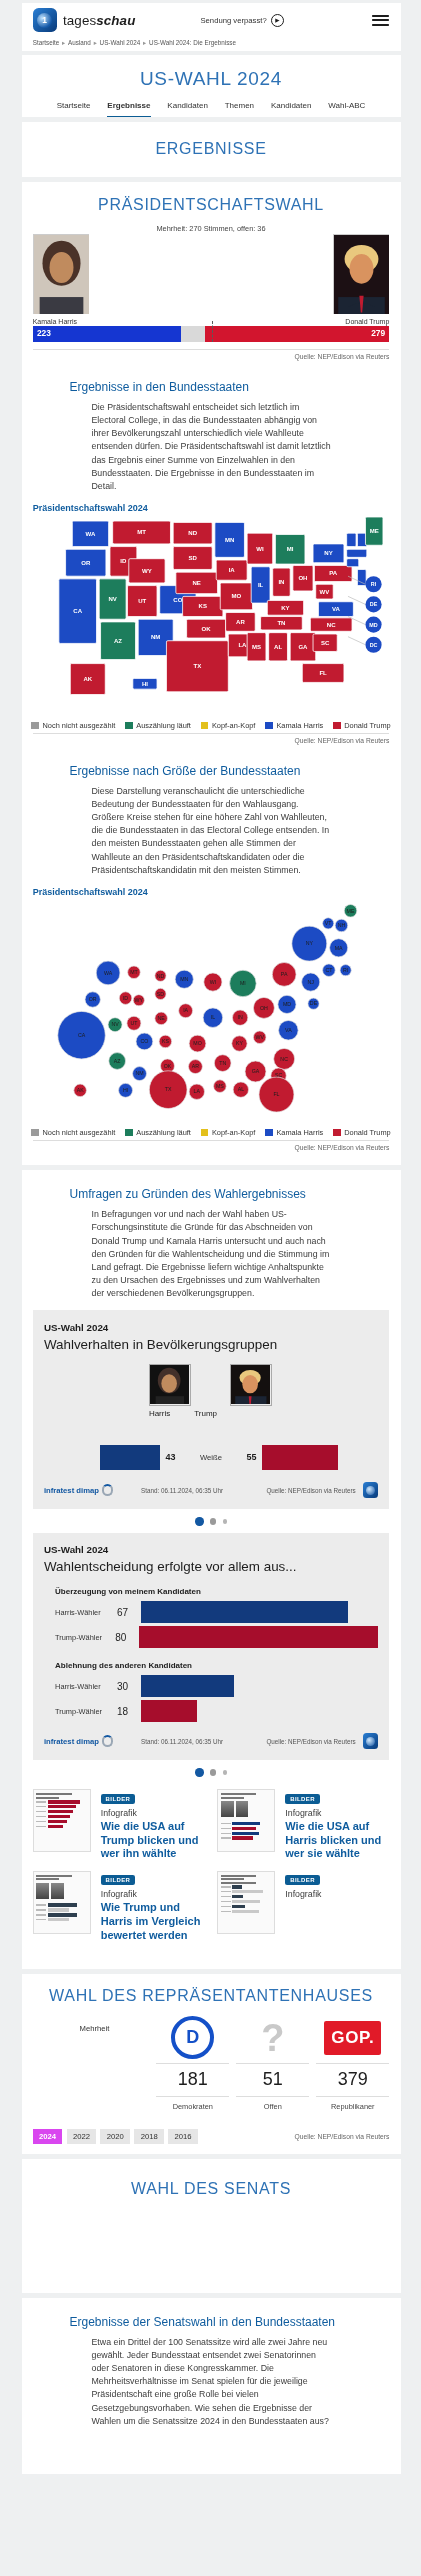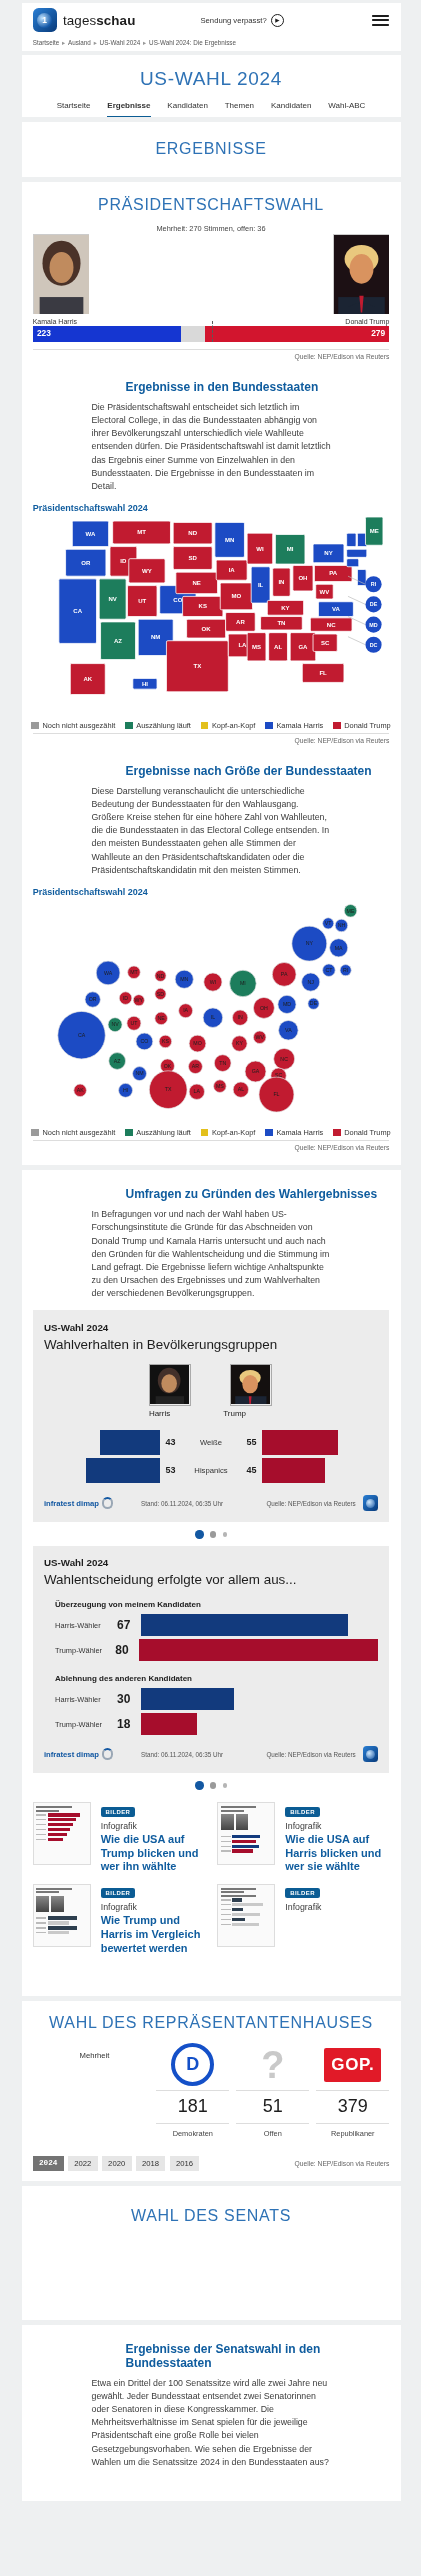--- a/index.html
+++ b/index.html
@@ -4,36 +4,36 @@
 <style>
   html,body{margin:0;padding:0;background:#eef0f1;font-family:"Liberation Sans",sans-serif;color:#333;}
   .page{width:422px;margin:0 auto;background:#eef0f1;padding-top:2.8px;}
   .card{width:379px;margin:0 auto 4.9px;background:#fff;box-sizing:border-box;}
   
   .hdr{padding:5.6px 11.2px 4.2px;}
   .hdr-top{display:flex;align-items:center;}
   .logo-box{width:24px;height:24px;border-radius:5.6px;background:linear-gradient(135deg,#2a7fd4,#083a7a);display:flex;align-items:center;justify-content:center;}
   .logo-glyph{width:15.5px;height:15.5px;border-radius:50%;background:radial-gradient(circle at 35% 35%,#bfe3ff,#1559a8 70%);color:#fff;font-size:8.4px;font-weight:bold;display:flex;align-items:center;justify-content:center;}
   .logo-text{font-size:13.4px;color:#1d1d1d;margin-left:6.3px;letter-spacing:0.1px;}
-  .logo-text b{font-weight:bold;}
+  .logo-text b{font-weight:bold;font-style:italic;}
   .sendung{margin-left:65px;font-size:7.7px;color:#333;display:flex;align-items:center;gap:4.2px;}
   .play-circ{width:11.2px;height:11.2px;border-radius:50%;border:1.1px solid #1d1d1d;display:flex;align-items:center;justify-content:center;font-size:5.6px;color:#1d1d1d;}
   .burger{margin-left:auto;width:17px;}
   .burger span{display:block;height:1.8px;background:#1d1d1d;margin:2.8px 0;border-radius:0.7px;}
   .crumbs{margin-top:7px;font-size:6.3px;color:#555;}
   .crumbs span.sep{color:#999;margin:0 2.8px;}
   
   .title-card{padding:8.4px 0 0;}
   .page-title{text-align:center;color:#2e72b5;font-size:19px;font-weight:400;letter-spacing:0.7px;margin:4.2px 0 7px;}
   .tabs{display:flex;justify-content:center;gap:15.5px;font-size:8px;color:#333;padding-bottom:0;}
   .tab{padding:4.2px 0.7px 5.6px;cursor:pointer;}
   .tab.active{font-weight:bold;border-bottom:1.8px solid #0b5c94;}
   .sec-title{text-align:center;color:#2e72b5;font-size:16px;font-weight:400;letter-spacing:0.7px;margin:0 0 8.4px;}
   .lead,.para{font-size:8.8px;line-height:1.5;color:#3c3c3c;margin:0 0 9.8px 70px;width:242px;}
-  .subhead{color:#0f5c9e;font-size:12px;font-weight:bold;margin:18px 0 7px 104px;}
+  .subhead{color:#0f5c9e;font-size:12px;font-weight:normal;margin:18px 0 7px 48px;}
   .map-kicker{color:#0f5c9e;font-size:9px;font-weight:bold;margin:7px 0 4.2px 11.2px;}
   svg text{font-family:"Liberation Sans",sans-serif;}
   
   .pres-head{position:relative;height:94px;margin:2.8px 11.2px 0;}
   .pres-note{text-align:center;font-size:7.4px;color:#444;padding-top:1.4px;}
   .photo{position:absolute;top:11.2px;width:56px;height:80px;border:0.7px solid #ccc;box-sizing:border-box;}
   .photo.left{left:0;} .photo.right{right:0;}
   .names{display:flex;justify-content:space-between;margin:1.4px 11.2px;font-size:7px;color:#333;}
   .evbar{position:relative;height:15.5px;margin:1.4px 11.2px 0;display:flex;}
   .evseg{height:100%;} 
@@ -44,42 +44,42 @@
   .legend{display:flex;justify-content:center;gap:9.8px;font-size:7.4px;color:#333;margin:7px 0 1.4px;}
   .legend .li{display:flex;align-items:center;gap:3.5px;}
   .sw{width:7.7px;height:7.7px;display:inline-block;}
   .mapwrap{margin:1.4px 11.2px 0;}
   
   .gcard{background:#ececec;margin:7px 11.2px 0;padding:11.2px;}
   .kicker{font-size:9.8px;font-weight:bold;color:#1d1d1d;}
   .gtitle{font-size:13.4px;color:#1d1d1d;margin-top:4.2px;font-weight:400;}
   .wv-photos{display:flex;gap:39px;margin:12.6px 0 2.8px 105px;}
   .wv-photo{width:40px;height:40px;border:0.7px solid #aaa;overflow:hidden;}
-  .wv-names{display:flex;margin-left:105px;gap:53px;font-size:8px;color:#222;margin-bottom:10px;}
+  .wv-names{display:flex;margin-left:105px;gap:24px;font-size:8px;color:#222;margin-bottom:25px;}
   .wv-row{display:flex;align-items:center;height:28px;}
   .wv-barL{width:119px;display:flex;justify-content:flex-end;}
   .wv-barR{width:119px;}
   .wv-num{width:21px;text-align:center;font-weight:bold;font-size:9px;color:#1d1d1d;}
   .wv-cat{width:62px;text-align:center;font-size:7.7px;color:#333;}
   .bar{height:25px;}
   .gfoot{display:flex;align-items:center;margin-top:11.2px;font-size:6.3px;color:#555;}
   .brand{color:#1358a2;font-weight:bold;font-size:7.7px;display:flex;align-items:center;gap:2.8px;}
   .brand .arc{width:7.7px;height:7.7px;border:2.1px solid #9aa7b5;border-top-color:#1358a2;border-radius:50%;display:inline-block;}
   .gfoot .mid{flex:1;text-align:center;}
   .gfoot .src{width:105px;text-align:right;}
   .appicon{width:15.5px;height:15.5px;border-radius:3.5px;background:linear-gradient(135deg,#2a7fd4,#083a7a);margin-left:7px;display:flex;align-items:center;justify-content:center;}
   .appicon i{width:9px;height:9px;border-radius:50%;background:radial-gradient(circle at 35% 35%,#cfe9ff,#0e4f9e);display:block;}
   .dots{display:flex;justify-content:center;align-items:center;gap:6.3px;margin:8.4px 0 2.8px;}
   .dot{border-radius:50%;background:#9a9a9a;}
   .dot.d1{width:8.4px;height:8.4px;background:#1358a2;} .dot.d2{width:6.3px;height:6.3px;} .dot.d3{width:4.2px;height:4.2px;background:#b5b5b5;}
   .we-group{margin-left:11.2px;margin-top:12.6px;}
   .we-glabel{font-size:8px;font-weight:bold;color:#222;margin-bottom:5.6px;}
   .we-row{display:flex;align-items:center;margin-bottom:2.8px;}
   .we-label{width:62px;font-size:7.4px;color:#333;}
-  .we-num{width:24px;font-weight:bold;font-size:12px;color:#1d1d1d;}
+  .we-num{width:24px;font-weight:normal;font-size:10px;color:#1d1d1d;}
   .we-bar{height:22px;}
   
   .tgrid{display:grid;grid-template-columns:1fr 1fr;gap:9.8px 12.6px;margin:12.6px 11.2px 0;padding-bottom:12.6px;}
   .teaser{display:flex;gap:10px;}
   .thumb{width:58px;height:63px;background:#fafafa;border:0.7px solid #ddd;flex:none;padding:2.8px;box-sizing:border-box;overflow:hidden;}
   .thumb .tl{height:2.1px;background:#777;margin-bottom:1.4px;width:70%;}
   .thumb .tl.short{width:45%;}
   .mini-row{display:flex;align-items:center;gap:1.4px;margin-top:1.4px;}
   .mini-lab{width:9.8px;height:1.4px;background:#bbb;}
   .mini-bar{height:3.5px;}
@@ -100,21 +100,21 @@
   .stat{width:73px;text-align:center;}
   .stat .ic{height:44px;display:flex;align-items:center;justify-content:center;}
   .dem-circ{width:35px;height:35px;border-radius:50%;border:4.2px solid #1450c8;display:flex;align-items:center;justify-content:center;color:#1450c8;font-weight:bold;font-size:18px;}
   .q{font-size:38px;font-weight:bold;color:#c9c9c9;line-height:1;}
   .gop{background:#e11a28;color:#fff;font-weight:bold;font-size:17px;padding:7px 7px;border-radius:2.1px;letter-spacing:0.7px;}
   .stat-num{border-top:0.7px solid #ddd;border-bottom:0.7px solid #ddd;padding:5.6px 0;font-size:18px;color:#1d1d1d;margin-top:2.8px;}
   .stat-lab{font-size:7.4px;color:#444;margin-top:5.6px;}
   .house-bottom{display:flex;align-items:center;justify-content:space-between;margin-top:18px;}
   .years{display:flex;gap:4.2px;}
   .chip{font-size:7.7px;padding:2.8px 6.3px;background:#e6e6e6;color:#333;cursor:pointer;}
-  .chip.active{background:#737373;color:#fff;font-weight:bold;font-family:Liberation Mono, monospace;}
+  .chip.active{background:#d946ef;color:#fff;font-weight:bold;}
   .house-src{font-size:6.7px;color:#666;}
   .blank-title{padding-top:21px;}
 </style>
 </head>
 <body>
 
 <div class="page">
 
   <div class="card hdr">
     <div class="hdr-top">
@@ -447,21 +447,21 @@
           <span>Kamala Harris</span>
         </div>
         <div class="li">
           <span class="sw" style="background: rgb(193, 27, 48);"></span>
           <span>Donald Trump</span>
         </div>
       </div>
     <div class="srcrow" style="margin-top:2.8px;">Quelle: NEP/Edison via Reuters</div>
   </div>
 
-  <div class="card" style="padding:17px 0 28px;">
+  <div class="card" style="padding:17px 0 14px;">
     <div class="subhead" style="margin-top:0;">Umfragen zu Gründen des Wahlergebnisses</div>
     <p class="para">In Befragungen vor und nach der Wahl haben US-Forschungsinstitute die Gründe für das Abschneiden von Donald Trump und Kamala Harris untersucht und auch nach den Gründen für die Wahlentscheidung und die Stimmung im Land gefragt. Die Ergebnisse liefern wichtige Anhaltspunkte zu den Ursachen des Ergebnisses und zum Wahlverhalten der verschiedenen Bevölkerungsgruppen.</p>
 
     <div class="gcard">
       <div class="kicker">US-Wahl 2024</div>
       <div class="gtitle">Wahlverhalten in Bevölkerungsgruppen</div>
       <div class="wv-photos">
         <div class="wv-photo">
           <svg width="39" height="39" viewBox="0 0 55 55">
               <rect width="55" height="55" fill="#111"></rect>
@@ -489,31 +489,20 @@
             <div class="wv-barL">
               <div class="bar" style="width: 60px; background: rgb(18, 58, 125);"></div>
             </div>
             <div class="wv-num">43</div>
             <div class="wv-cat">Weiße</div>
             <div class="wv-num">55</div>
             <div class="wv-barR">
               <div class="bar" style="width: 76px; background: rgb(166, 13, 44);"></div>
             </div>
           </div>
-          <div class="wv-row">
-            <div class="wv-barL">
-              <div class="bar" style="width: 74px; background: rgb(18, 58, 125);"></div>
-            </div>
-            <div class="wv-num">53</div>
-            <div class="wv-cat">Hispanics</div>
-            <div class="wv-num">45</div>
-            <div class="wv-barR">
-              <div class="bar" style="width: 63px; background: rgb(166, 13, 44);"></div>
-            </div>
-          </div>
         </div>
       <div class="gfoot">
         <span class="brand">
             <span>infratest dimap</span>
             <span class="arc"></span>
           </span>
         <span class="mid">Stand:  06.11.2024, 06:35 Uhr</span>
         <span class="src">Quelle: NEP/Edison via Reuters</span>
         <span class="appicon">
             <i></i>

